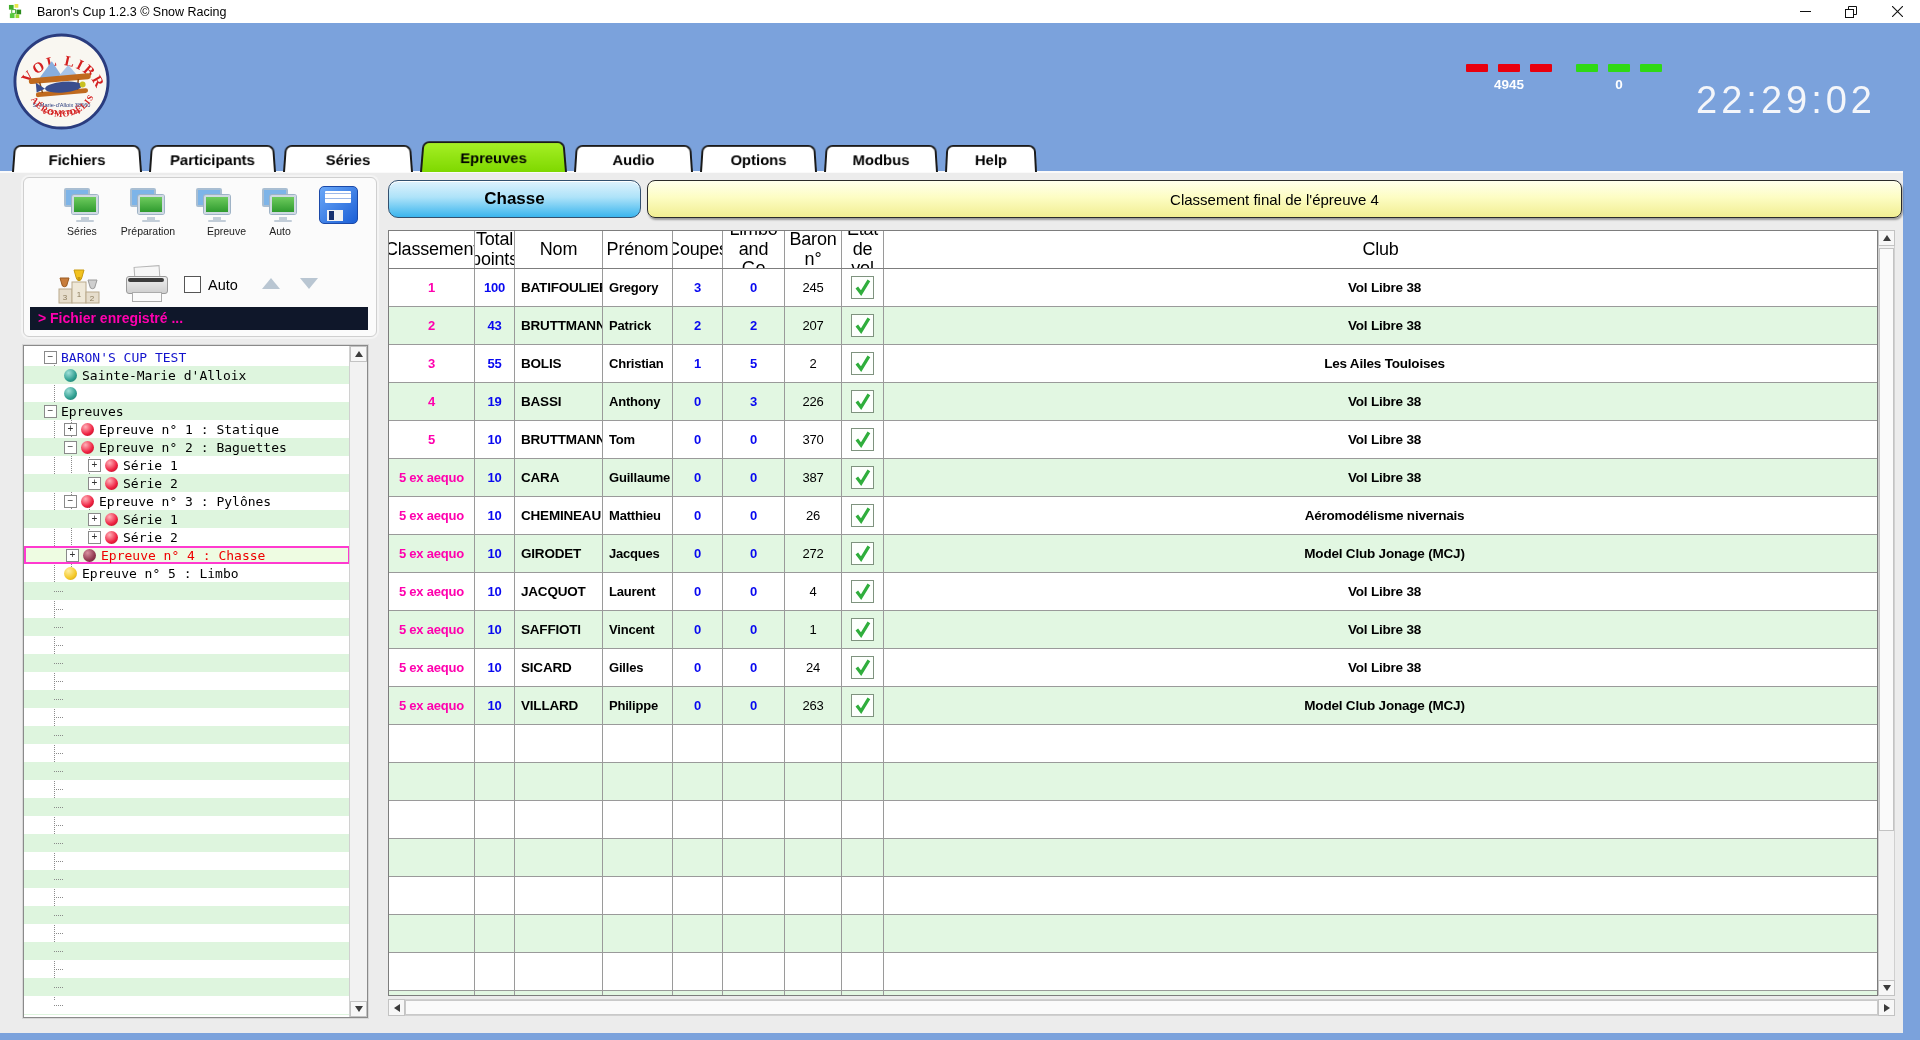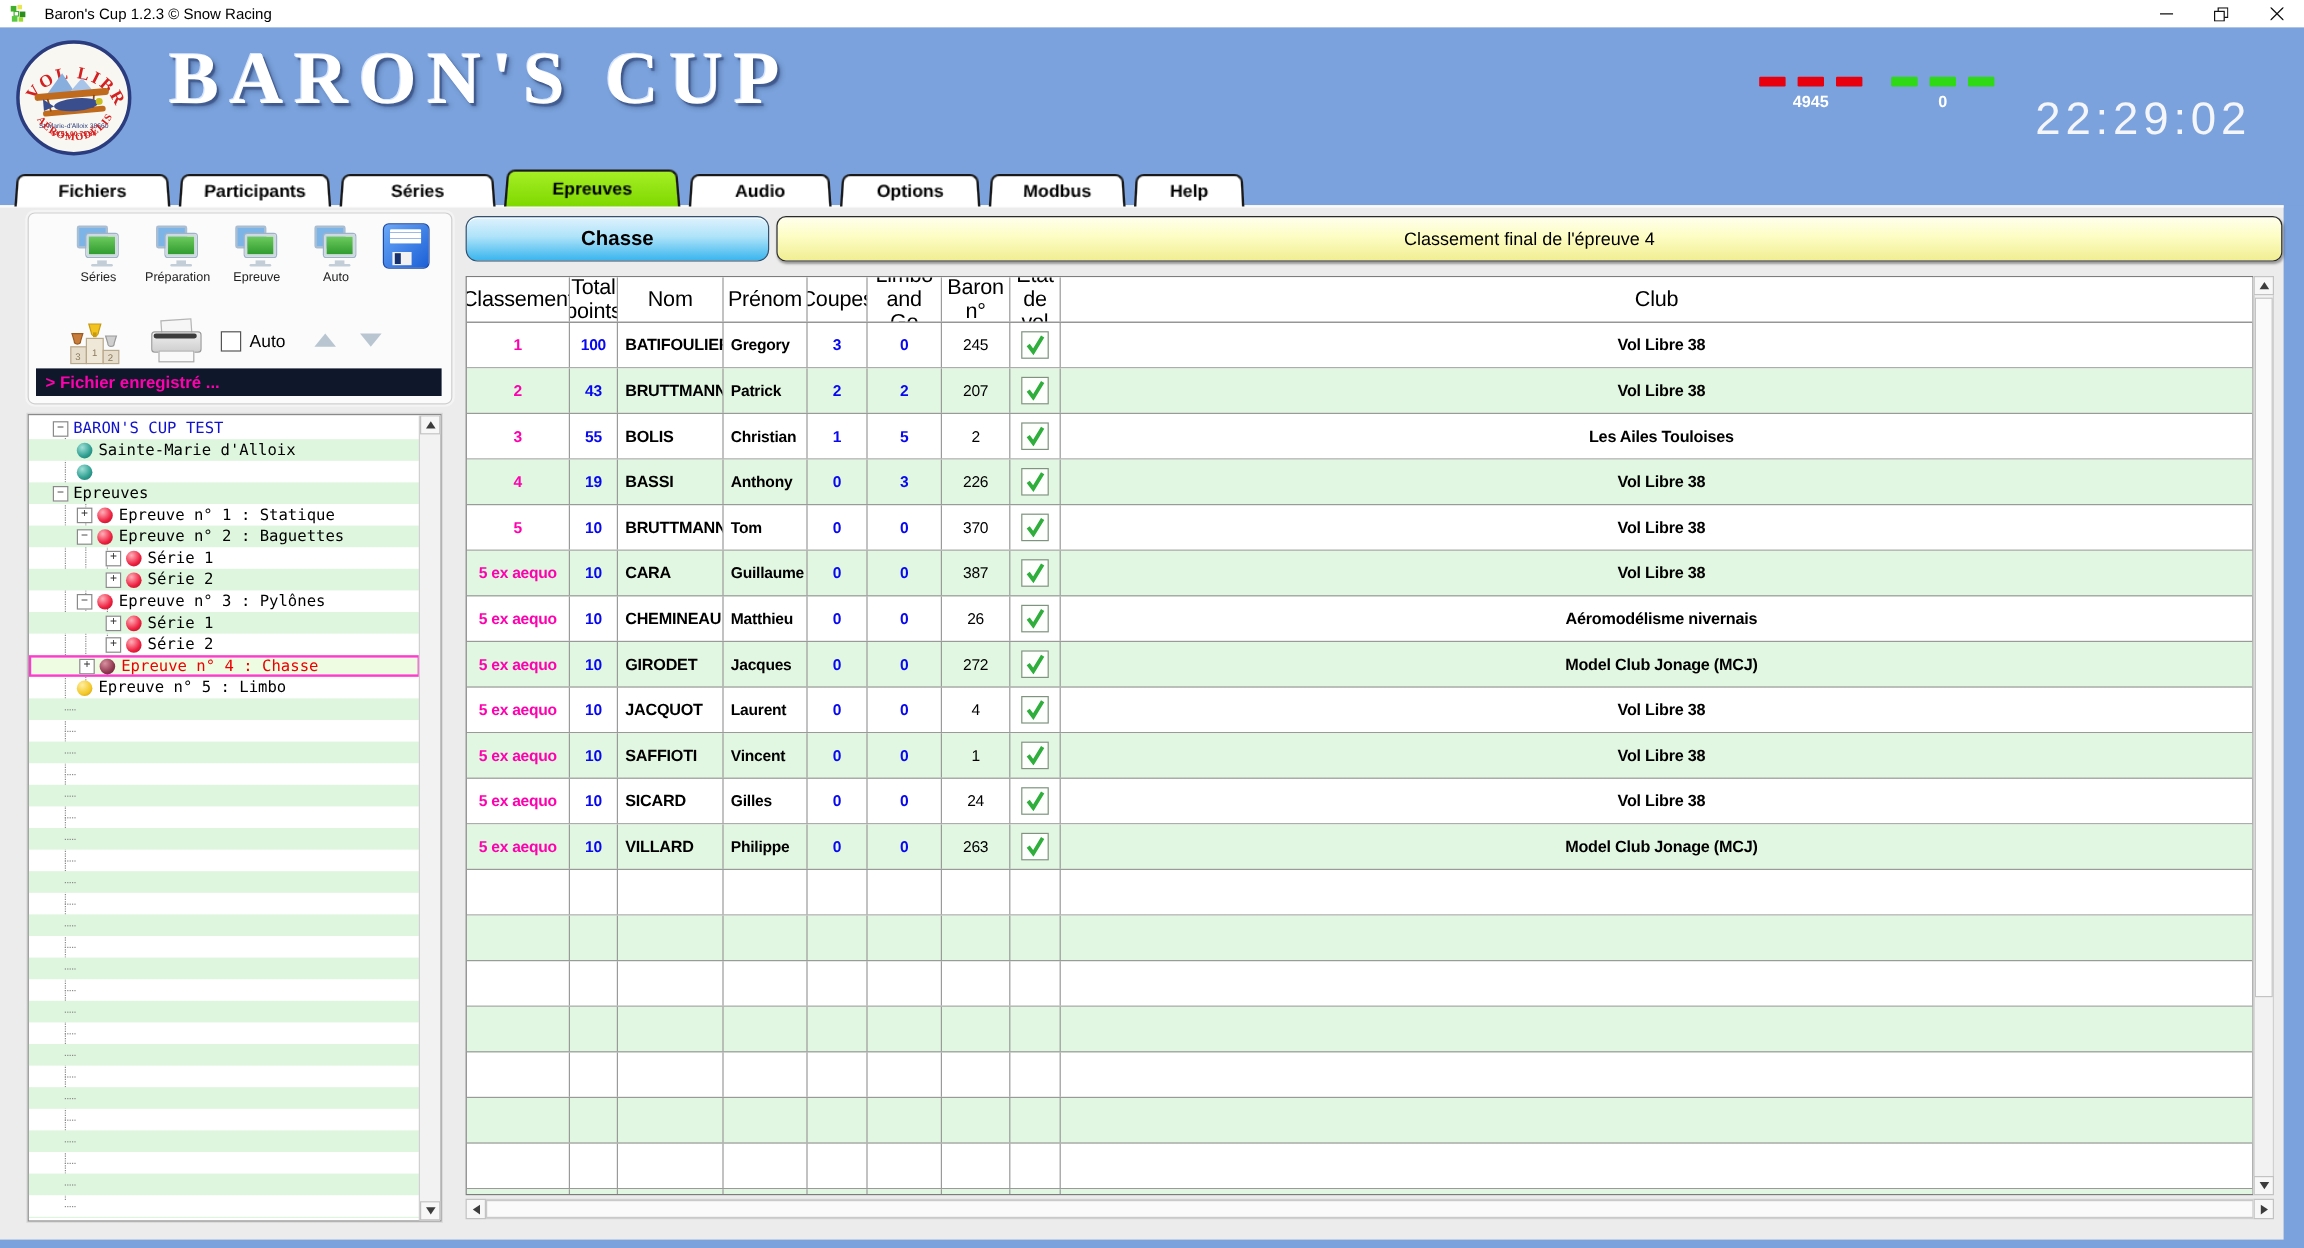--- a/index.html
+++ b/index.html
@@ -166,21 +166,20 @@
         <line x1="28" y1="49" x2="30" y2="60" stroke="#8a4a12" stroke-width="1.5"></line>
         <line x1="68" y1="49" x2="66" y2="60" stroke="#8a4a12" stroke-width="1.5"></line>
         <ellipse cx="52" cy="56" rx="19" ry="5.5" fill="#3a4e8e"></ellipse>
         <circle cx="72" cy="55" r="3" fill="#c8c020"></circle>
         <path d="M33 56 l-9 -7 v10 z" fill="#3a4e8e"></path>
       </g>
       <text x="50" y="76" text-anchor="middle" font-size="5.8" fill="#2a3c7e">St-Marie-d'Alloix 38660</text>
       <text x="50" y="83" text-anchor="middle" font-size="5.8" font-weight="bold" fill="#d42020">04.51.00.79.84</text>
       <text font-family="Liberation Serif,serif" font-size="9" font-weight="bold" fill="#d42020" letter-spacing="1"><textPath href="#arcBot" startOffset="6%">AÉROMODÉLISME</textPath></text>
     </svg>
-    <div id="apptitle">BARON'S CUP</div>
 
     <div class="dashgroup" id="reddashes">
       <div class="dashrow">
         <div class="dash" style="background:#e8000e"></div>
         <div class="dash" style="background:#e8000e"></div>
         <div class="dash" style="background:#e8000e"></div>
       </div>
       <div class="dashlabel">4945</div>
     </div>
     <div class="dashgroup" id="greendashes">
@@ -236,21 +235,21 @@
    </div>
           <div class="toolbtn" style="left:92px;top:10px;">
      <div class="mon">
               <div class="scr back"></div>
               <div class="scr front"></div>
               <div class="monstand"></div>
               <div class="monbase"></div>
             </div>
      <div class="lbl">Préparation</div>
    </div>
-          <div class="toolbtn" style="left:158px;top:10px;">
+          <div class="toolbtn" style="left:158px;top:10px;text-align:right;">
      <div class="mon">
               <div class="scr back"></div>
               <div class="scr front"></div>
               <div class="monstand"></div>
               <div class="monbase"></div>
             </div>
      <div class="lbl">Epreuve</div>
    </div>
           <div class="toolbtn" style="left:224px;top:10px;">
      <div class="mon">

